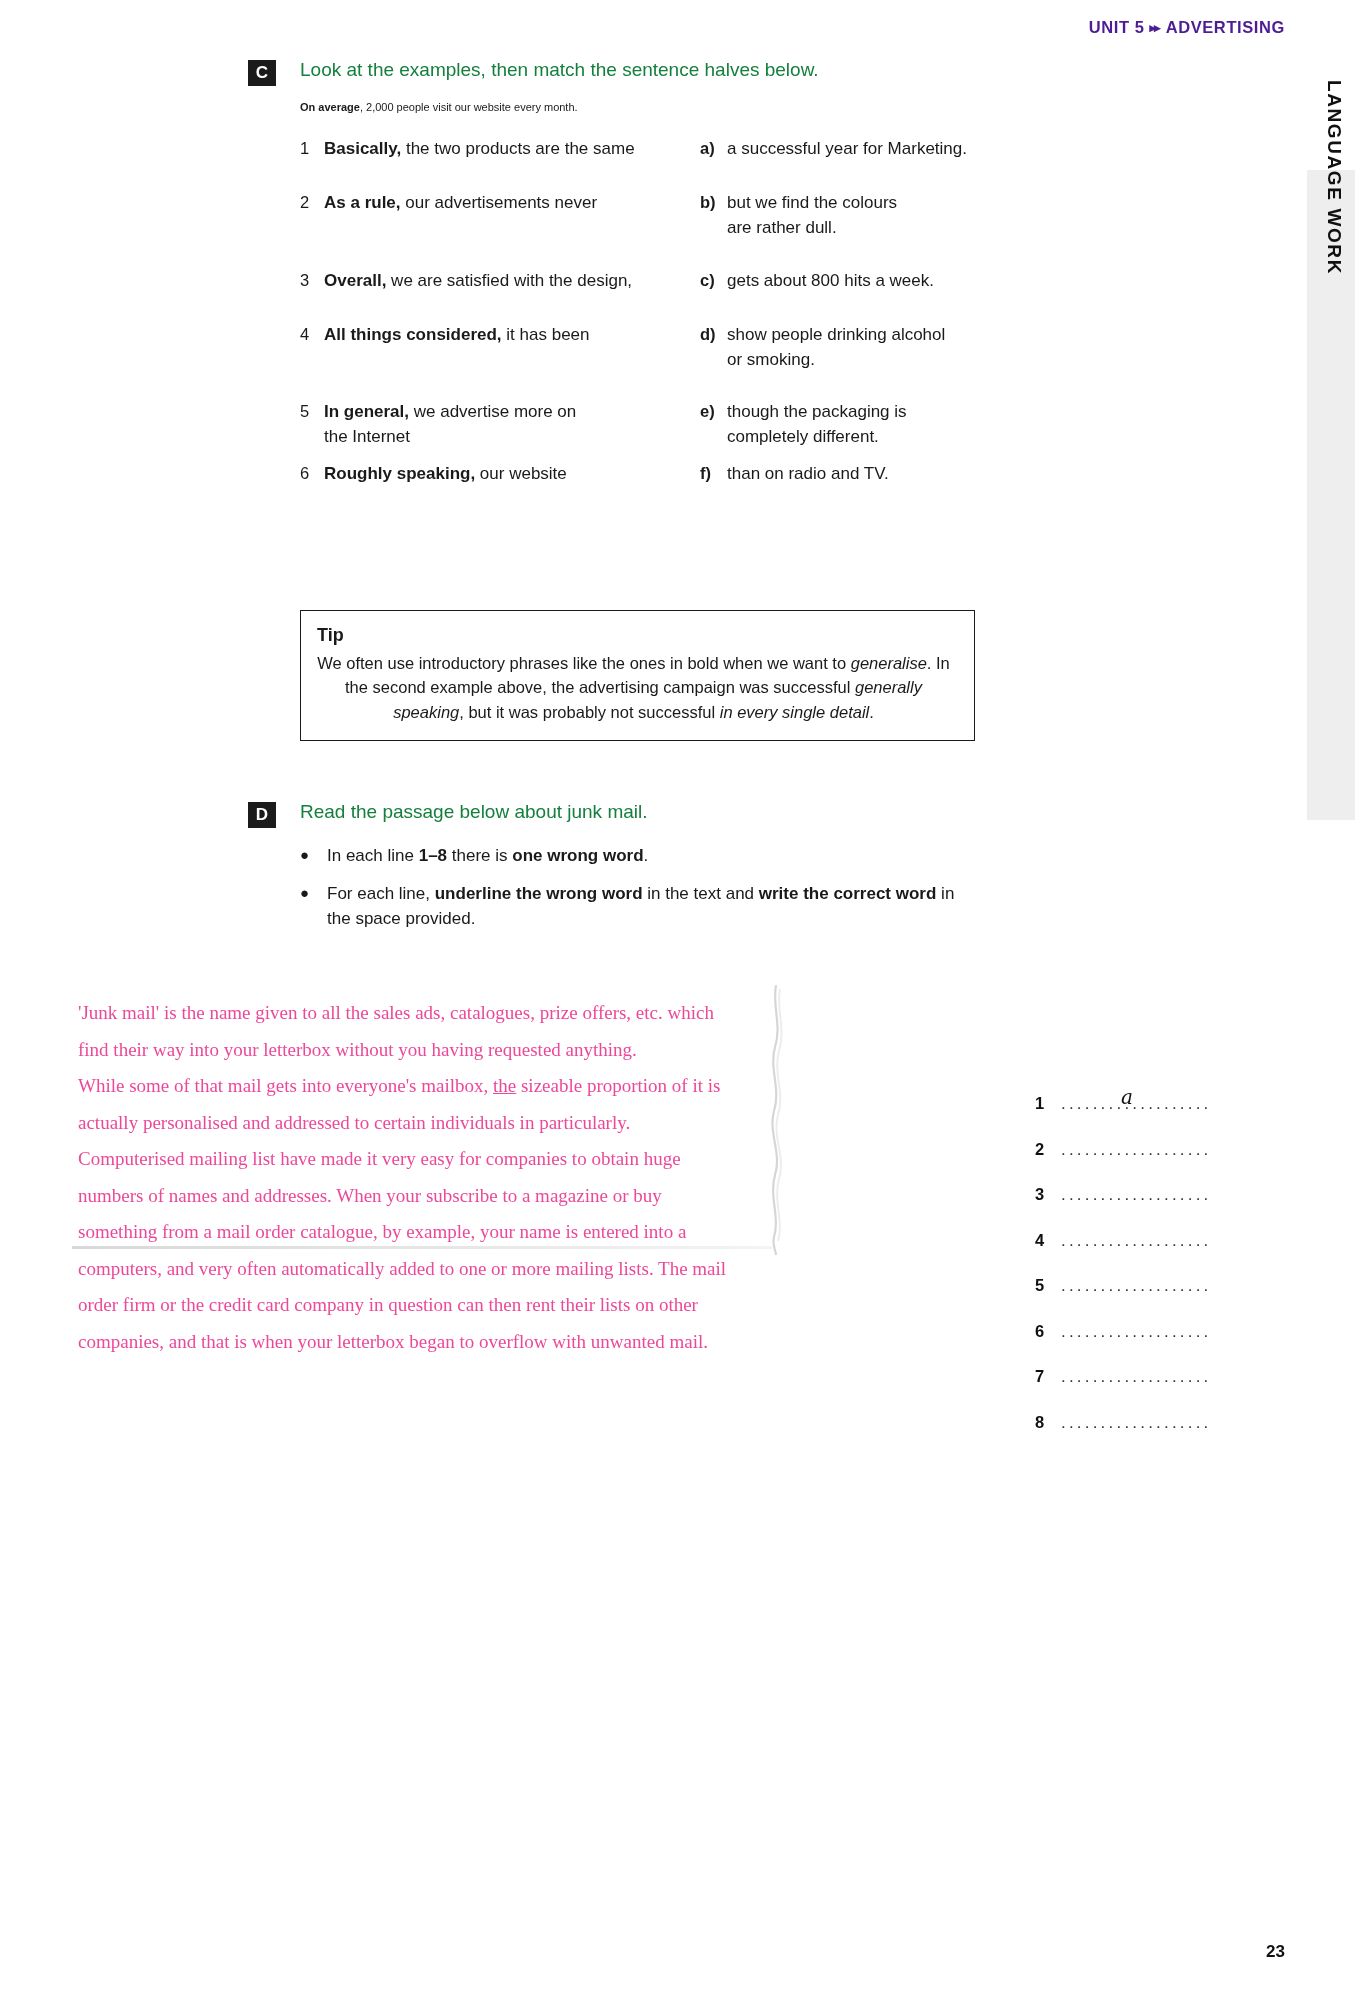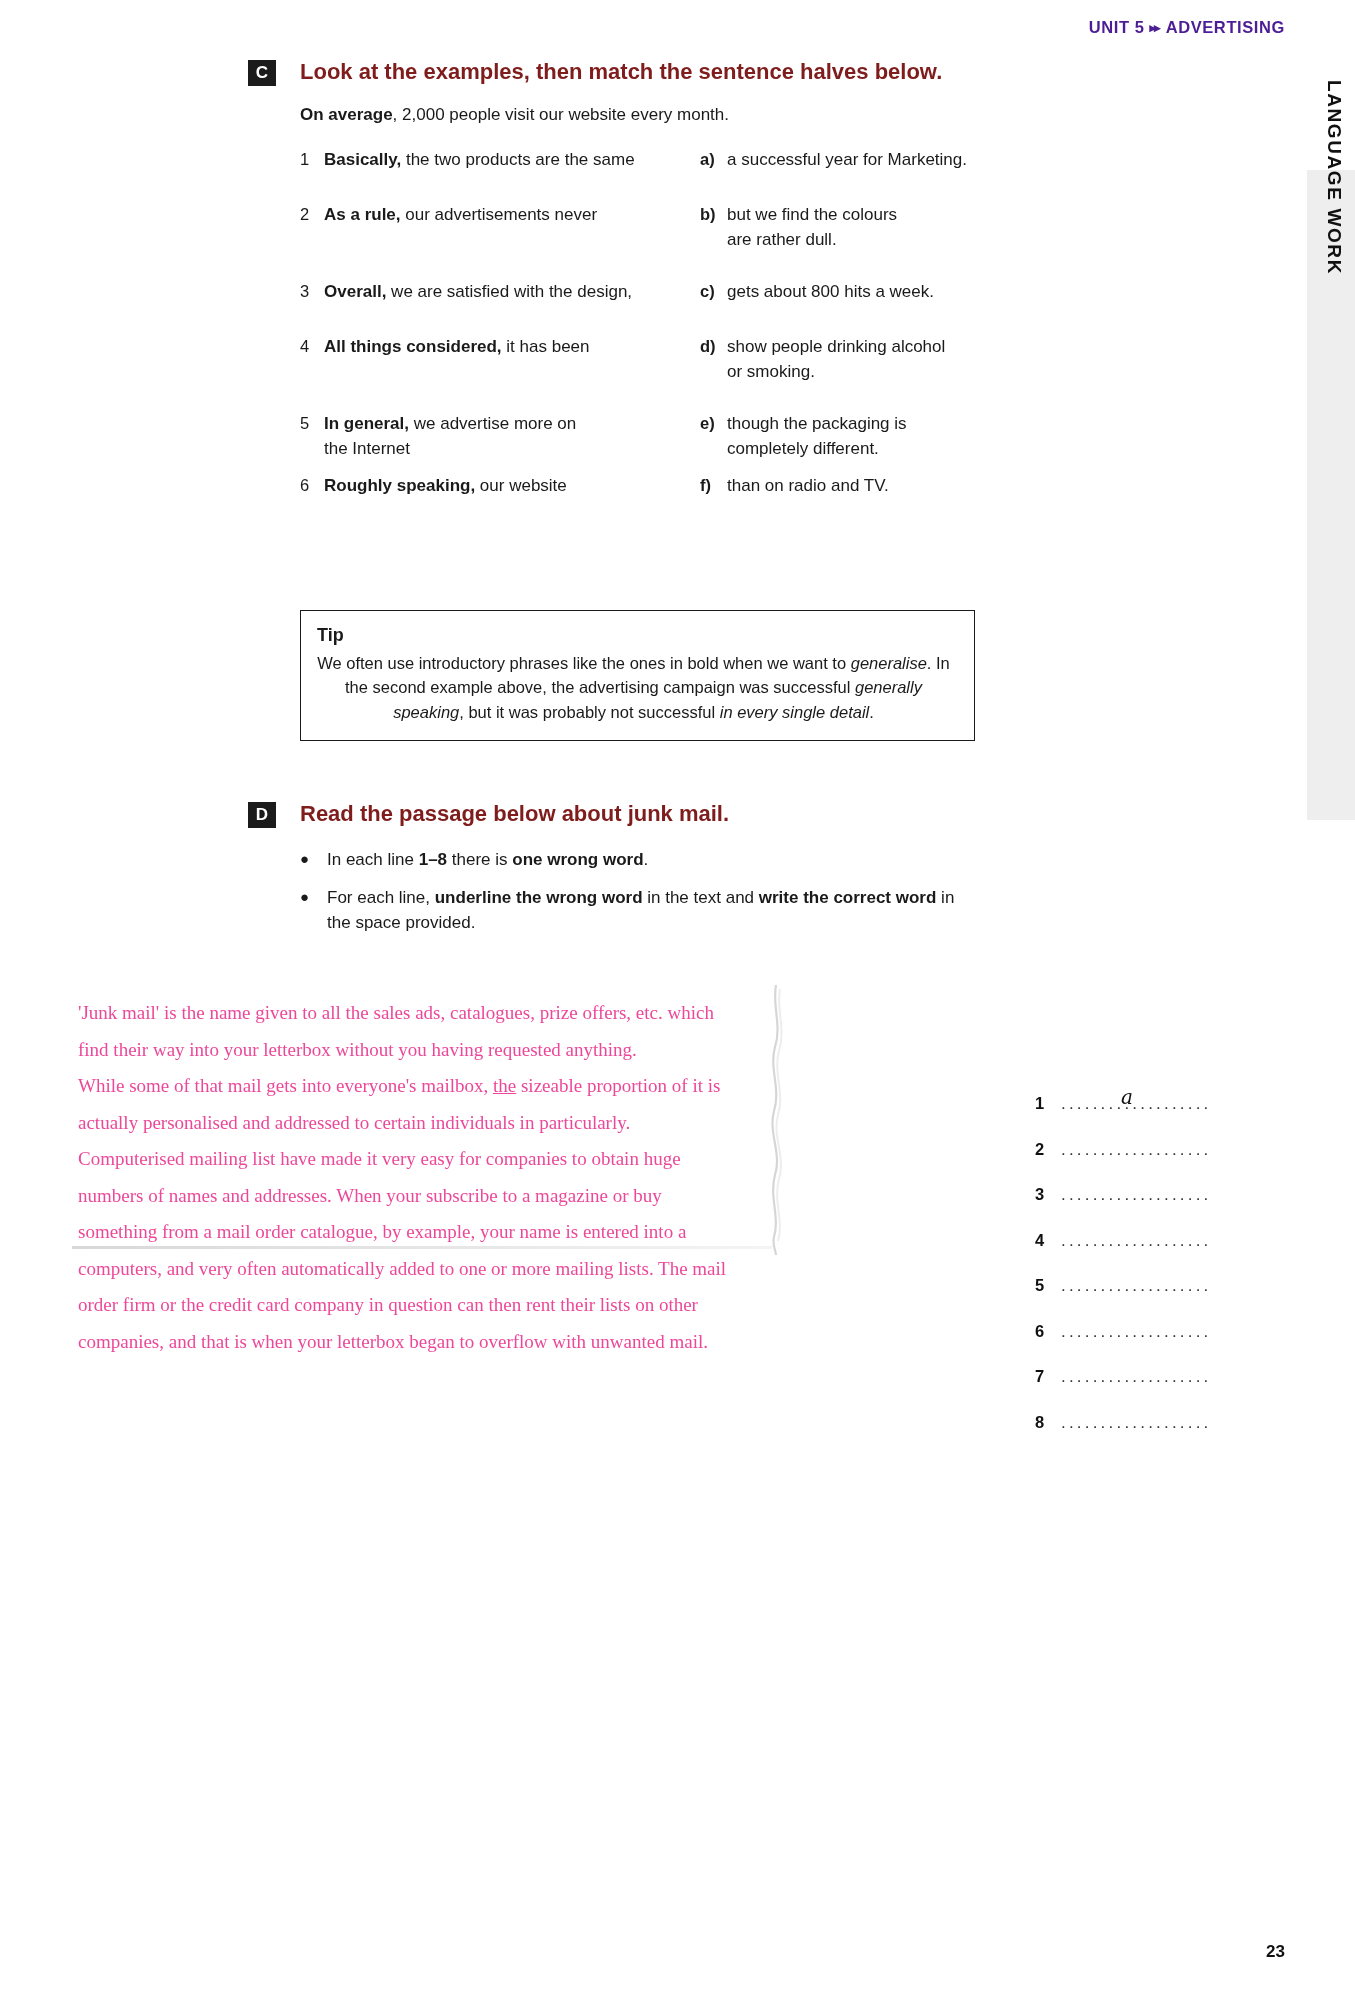--- a/index.html
+++ b/index.html
@@ -70,28 +70,28 @@
     background: #1b1b1b;
     color: #ffffff;
     font-size: 17px;
     font-weight: bold;
     text-align: center;
     line-height: 26px;
   }
   .ex-body { margin-left: 52px; }
 
   .ex-title {
-    font-size: 22px;
-    font-weight: bold;
-    color: #7f1d1d;
+    font-size: 19px;
+    font-weight: normal;
+    color: #15803d;
     line-height: 1.25;
   }
 
   .example-line {
-    font-size: 17px;
+    font-size: 11px;
     line-height: 1.35;
     margin-top: 18px;
     white-space: nowrap;
   }
   .example-line b { font-weight: bold; }
 
   
   .match {
     margin-top: 22px;
     width: 716px;

